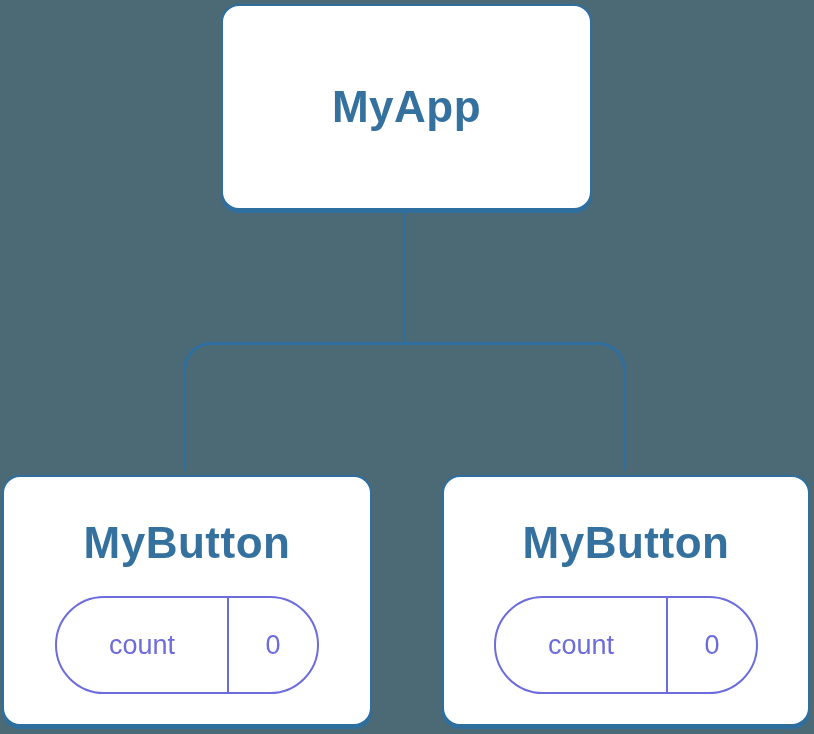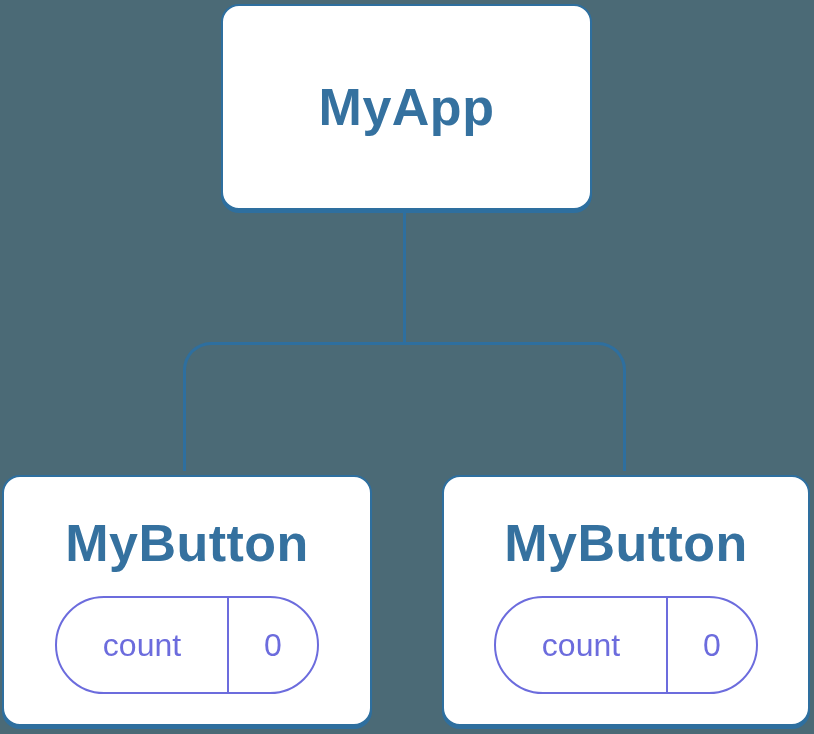--- a/index.html
+++ b/index.html
@@ -29,21 +29,21 @@
   .root-card {
     left: 221px;
     top: 4px;
     width: 371px;
     height: 206px;
     display: flex;
     align-items: center;
     justify-content: center;
   }
   .node-title {
-    font-size: 52px;
+    font-size: 44px;
     font-weight: 600;
     line-height: 44px;
     color: var(--title, #35719f);
     letter-spacing: 0.5px;
   }
   .connector-stem {
     position: absolute;
     left: 403px;
     top: 211px;
     width: 3px;
@@ -82,21 +82,21 @@
     transform: translateX(-50%);
     width: 264px;
     height: 98px;
     box-sizing: border-box;
     border: 2.5px solid var(--purple, #6c6cdd);
     border-radius: 49px;
     background: var(--card-bg, #ffffff);
     display: flex;
     align-items: stretch;
     color: var(--purple, #6c6cdd);
-    font-size: 32px;
+    font-size: 27px;
     font-weight: 400;
   }
   .state-key {
     flex: 1;
     display: flex;
     align-items: center;
     justify-content: center;
     border-right: 2.5px solid var(--purple, #6c6cdd);
   }
   .state-value {

